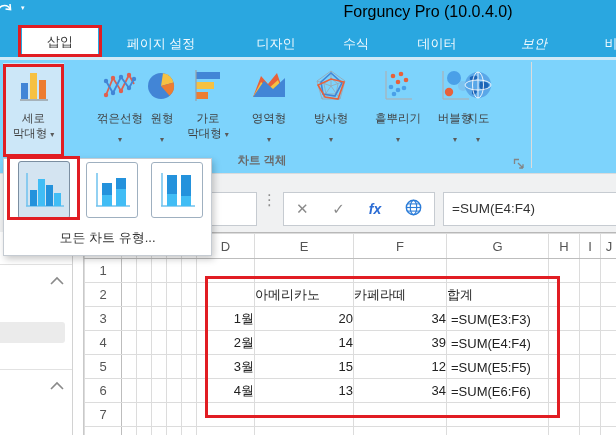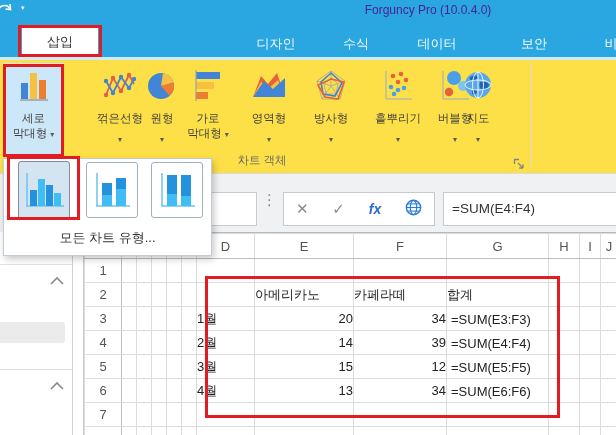--- a/index.html
+++ b/index.html
@@ -3,37 +3,37 @@
 <meta charset="utf-8">
 <style>
   * { margin:0; padding:0; box-sizing:border-box; }
   html,body { width:616px; height:435px; }
   body { font-family:"Liberation Sans","DejaVu Sans",sans-serif; }
   #app { position:relative; width:616px; height:435px; background:#fff; overflow:hidden; }
 
   
   .titlebar { position:absolute; left:0; top:0; width:616px; height:57px; background:#2aa7e0; }
   .titlebar-accent { position:absolute; left:0; top:57px; width:616px; height:3px; background:#cfeaf8; }
-  .app-title { position:absolute; top:3px; left:428px; transform:translateX(-50%); color:#4c1d95; font-size:12px; white-space:nowrap; }
+  .app-title { position:absolute; top:3px; left:428px; transform:translateX(-50%); color:#000000; font-size:16px; white-space:nowrap; }
   .qat-icon { position:absolute; left:-6px; top:1px; color:#fff; }
   .qat-caret { position:absolute; left:21px; top:4px; color:#fff; font-size:7px; }
   .tab { position:absolute; top:35px; transform:translateX(-50%); color:#f2fafe; font-size:13px; white-space:nowrap; cursor:default; }
   .tab.selected-tab { top:27px; transform:none; background:#fff; color:#333; width:76px; height:33px; text-align:center; line-height:29px; }
 
   
-  .ribbon { position:absolute; left:0; top:60px; width:616px; height:114px; background:#fde047; border-bottom:1px solid #d9dbdd; }
+  .ribbon { position:absolute; left:0; top:60px; width:616px; height:114px; background:#7dd3fc; border-bottom:1px solid #d9dbdd; }
   .rbtn { position:absolute; top:3px; height:94px; text-align:center; }
   .rbtn.selected { background:#cce7f8; }
   .ricon { position:absolute; top:6px; left:50%; transform:translateX(-50%); }
   .rlabel { position:absolute; top:48px; left:0; right:0; font-size:11.5px; color:#3f3f3f; white-space:nowrap; }
   .rlabel2 { position:absolute; top:63px; left:0; right:0; font-size:11.5px; color:#3f3f3f; white-space:nowrap; }
   .rarrow { position:absolute; top:72px; left:0; right:0; font-size:8px; color:#5a5a5a; }
   .rarrow-inline { font-size:8px; color:#5a5a5a; }
   .ribbon-sep { position:absolute; left:531px; top:2px; width:1px; height:106px; background:#dcdcdc; }
-  .group-label { position:absolute; left:262px; top:93px; transform:translateX(-50%); font-size:11.5px; color:#6a6a6a; white-space:nowrap; }
+  .group-label { position:absolute; left:262px; top:93px; transform:translateX(-50%); font-size:11.5px; color:#6a6a6a; white-space:nowrap;font-weight:bold; }
   .dialog-launcher { position:absolute; left:513px; top:96px; width:12px; height:12px; }
 
   
   .formula-band { position:absolute; left:0; top:174px; width:616px; height:58px; background:#f0f1f2; }
   .name-box { position:absolute; left:150px; top:18px; width:107px; height:34px; background:#fff; border:1px solid #c6cbd1; }
   .fx-dots { position:absolute; left:262px; top:21px; color:#8f8f8f; font-size:15px; letter-spacing:0; line-height:9px; }
   .fx-buttons { position:absolute; left:283px; top:18px; width:152px; height:34px; background:#fff; border:1px solid #c6cbd1; display:flex; align-items:center; justify-content:space-around; }
   .fx-cancel, .fx-enter { color:#8a8a8a; font-size:15px; }
   .fx-label { color:#2b6cd4; font-size:14px; font-style:italic; font-weight:bold; }
   .formula-input { position:absolute; left:443px; top:18px; width:180px; height:34px; background:#fff; border:1px solid #c6cbd1; font-size:13.5px; color:#333; line-height:32px; padding-left:8px; white-space:nowrap; overflow:hidden; }
@@ -46,21 +46,21 @@
   .lp-band { position:absolute; left:-6px; top:90px; width:71px; height:21px; background:#ebebeb; border-radius:3px; }
 
   
   .grid-wrap { position:absolute; left:83px; top:232px; width:533px; height:203px; overflow:hidden; border-top:1px solid #b8b8b8; border-left:1px solid #c9c9c9; }
   table.grid { border-collapse:collapse; table-layout:fixed; width:533px; }
   table.grid td, table.grid th { border:1px solid #dcdcdc; font-weight:normal; font-size:13px; color:#222; padding:0; overflow:hidden; white-space:nowrap; height:24px; }
   table.grid tr.chr th { height:25px; color:#555; border-bottom:1px solid #bdbdbd; text-align:center; }
   table.grid th.rh { color:#555; border-right:1px solid #bdbdbd; text-align:center; }
   td.num { text-align:right; padding-right:5px; }
   td.txt { text-align:left; padding-left:4px; }
-  td.ctr { text-align:left; }
+  td.ctr { text-align:right; }
   td.rel { position:relative; overflow:visible; }
   td.rel .gtext { position:absolute; left:4px; top:50%; transform:translateY(-50%); white-space:nowrap; }
 
   
   .dropdown { position:absolute; left:3px; top:158px; width:209px; height:98px; background:#fff; border:1px solid #c5cbd2; box-shadow:2px 3px 7px rgba(0,0,0,.22); z-index:10; }
   .subtype { position:absolute; top:3px; width:52px; height:56px; border:1px solid #9fb0c0; border-radius:3px; background:#fff; display:flex; align-items:center; justify-content:center; }
   .subtype.sel { background:#d4e4f1; border:1px solid #7b8ea1; top:2px; height:58px; }
   .dropdown-footer { position:absolute; left:0; right:0; top:70px; text-align:center; font-size:13px; color:#333; }
 
   
@@ -75,24 +75,25 @@
     <span class="qat-icon">
       <svg width="22" height="17" viewBox="0 0 22 17">
           <path d="M5 13 A6 6 0 1 1 16 8" fill="none" stroke="#fff" stroke-width="1.6"></path>
           <path d="M16 3 L16.5 8.5 L11.5 8" fill="none" stroke="#fff" stroke-width="1.6"></path>
         </svg>
     </span>
     <span class="qat-caret">▾</span>
     <div class="app-title">Forguncy Pro (10.0.4.0)</div>
 
     <div class="tab selected-tab" style="left:22px;">삽입</div>
+    <div class="tab" style="left:161px;">페이지 설정</div>
     <div class="tab" style="left:276px;">디자인</div>
     <div class="tab" style="left:356px;">수식</div>
     <div class="tab" style="left:437px;">데이터</div>
-    <div class="tab" style="left:534px;">보안</div>
+    <div class="tab" style="left:534px;font-style:italic;">보안</div>
     <div class="tab" style="left:611px;">비</div>
   </div>
   <div class="titlebar-accent"></div>
 
   <div class="ribbon">
 
     <div class="rbtn selected" style="left:3px;width:61px;">
       <span class="ricon">
         <svg width="30" height="36" viewBox="0 0 30 36">
             <rect x="2" y="14" width="7" height="16" fill="#4285d6"></rect>

